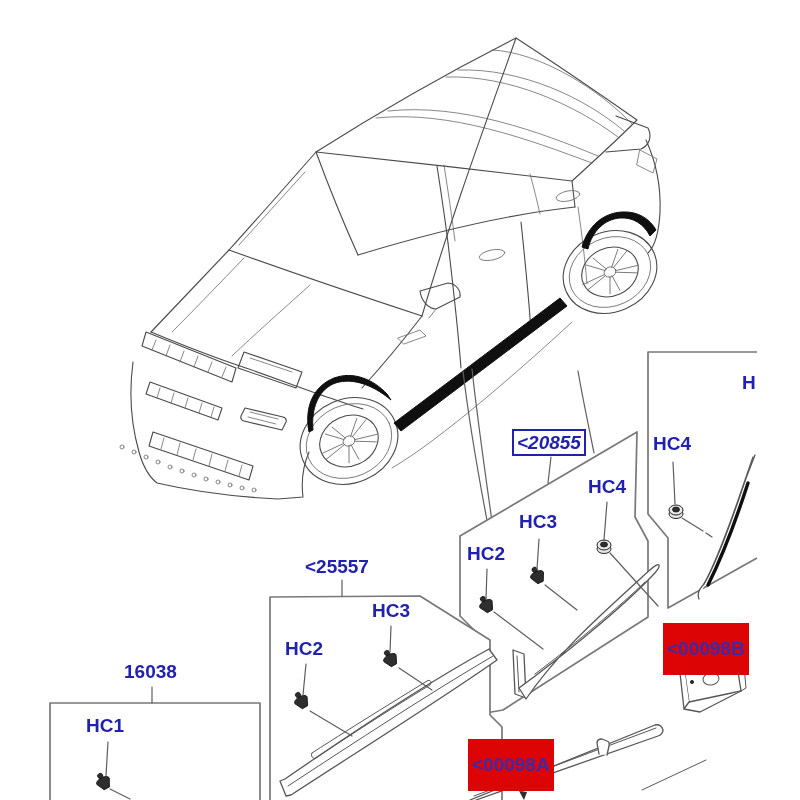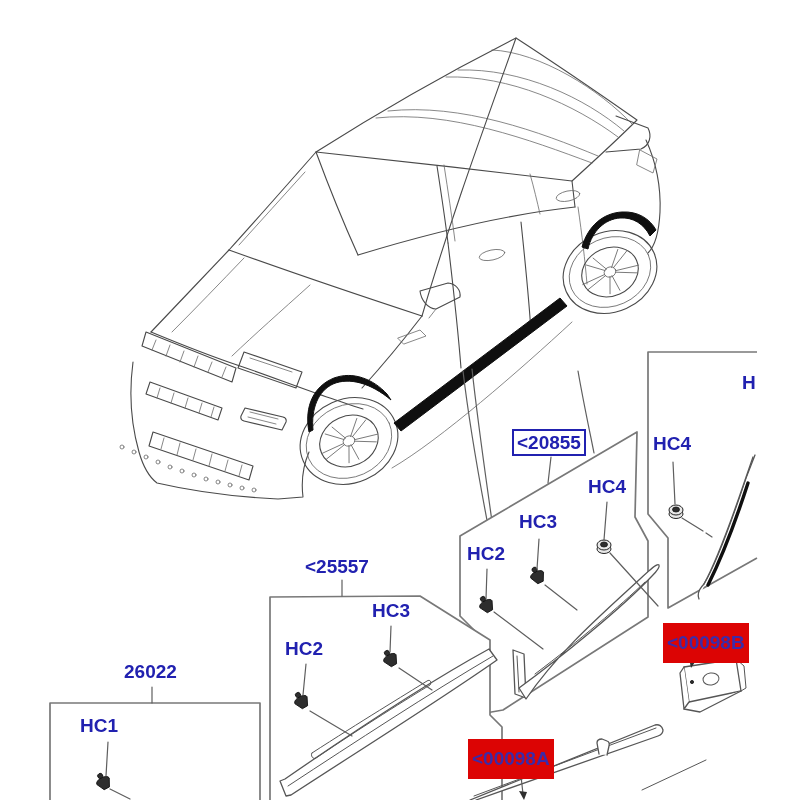--- a/index.html
+++ b/index.html
@@ -26,22 +26,22 @@
   .part-line{stroke:#565656;fill:#ffffff;stroke-width:1.3;stroke-linecap:round;stroke-linejoin:round;}
   .part-thin{stroke:#565656;fill:none;stroke-width:1;stroke-linecap:round;}
   .leader{stroke:#5e5e5e;stroke-width:1.2;fill:none;stroke-linecap:round;}
   .clip-dark{fill:#2e2e2e;stroke:#111;stroke-width:0.8;}
   .clip-lite{fill:#e8e8e8;stroke:#222;stroke-width:1;}
   .arrow{fill:#2e2e2e;stroke:none;}
   .callout{
     position:absolute;font-weight:bold;font-size:19px;line-height:22px;
     color:var(--callout-blue);white-space:nowrap;letter-spacing:0px;cursor:pointer;
   }
-  .callout.boxed{border:2px solid var(--callout-blue);padding:0 3px;line-height:23px;}
-  .callout.red{background:var(--highlight-red);color:var(--highlight-text);padding:8px 4px;line-height:24px;}
+  .callout.boxed{border:2px solid var(--callout-blue);padding:0 3px;line-height:23px;font-style:italic;}
+  .callout.red{background:var(--highlight-red);color:var(--highlight-text);padding:14px 4px;line-height:24px;}
   .callout.clipped{width:14px;overflow:hidden;}
 </style>
 </head>
 <body>
 
 <div id="stage">
 
   <svg id="art" width="800" height="800" viewBox="0 0 800 800">
 
     <g>
@@ -252,19 +252,19 @@
   </svg>
 
   <div class="callout boxed" style="left:512px;top:429px;">&lt;20855</div>
   <div class="callout" style="left:653px;top:433px;">HC4</div>
   <div class="callout" style="left:588px;top:476px;">HC4</div>
   <div class="callout" style="left:519px;top:511px;">HC3</div>
   <div class="callout" style="left:467px;top:543px;">HC2</div>
   <div class="callout" style="left:305px;top:556px;text-align:right;">&lt;25557</div>
   <div class="callout" style="left:372px;top:600px;">HC3</div>
   <div class="callout" style="left:285px;top:638px;">HC2</div>
-  <div class="callout" style="left:124px;top:661px;">26022</div>
-  <div class="callout" style="left:80px;top:715px;">HC1</div>
+  <div class="callout" style="left:124px;top:661px;">16038</div>
+  <div class="callout" style="left:86px;top:715px;">HC1</div>
   <div class="callout red" style="left:663px;top:623px;">&lt;00098B</div>
   <div class="callout red" style="left:468px;top:739px;">&lt;00098A</div>
   <div class="callout clipped" style="left:742px;top:372px;">HC4</div>
 
 </div>
 
 </body></html>

